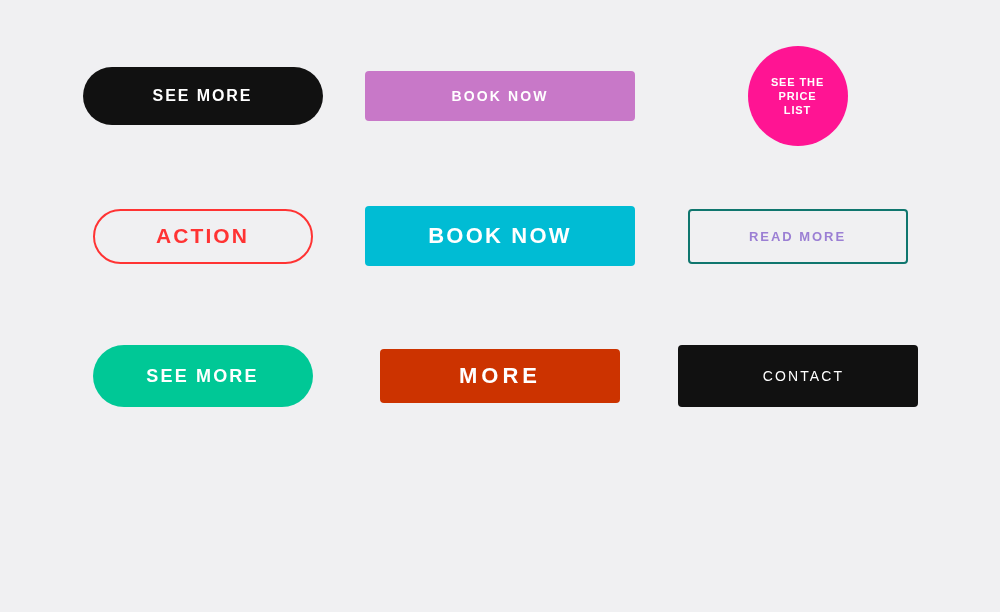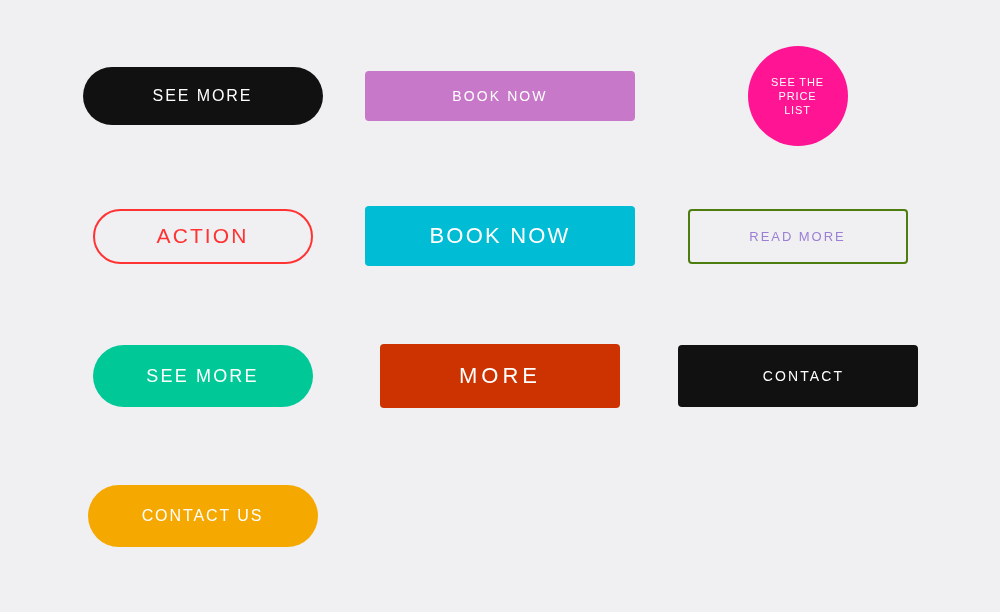--- a/index.html
+++ b/index.html
@@ -23,21 +23,21 @@
     }
     .cell {
       display: flex;
       align-items: center;
       justify-content: center;
     }
     .btn {
       display: flex;
       align-items: center;
       justify-content: center;
-      font-weight: 400;
+      font-weight: 700;
       letter-spacing: 0.12em;
       text-transform: uppercase;
       cursor: pointer;
       border: none;
       outline: none;
     }
 
     
     .btn-see-more {
       background: #111111;
@@ -95,21 +95,21 @@
       width: 230px;
       height: 48px;
       font-size: 10px;
       letter-spacing: 0.12em;
     }
 
     
     .btn-read-more-outline {
       background: transparent;
       color: #9b7fd4;
-      border: 2px solid #4d7c0f;
+      border: 2px solid #0f766e;
       border-radius: 4px;
       width: 220px;
       height: 55px;
       font-size: 13px;
       letter-spacing: 0.15em;
     }
     .btn-see-more-green {
       background: #00c896;
       color: #ffffff;
       border-radius: 50px;
@@ -127,21 +127,21 @@
       font-size: 12px;
       letter-spacing: 0.12em;
     }
 
     
     .btn-more {
       background: #cc3300;
       color: #ffffff;
       border-radius: 4px;
       width: 240px;
-      height: 64px;
+      height: 54px;
       font-size: 22px;
       letter-spacing: 0.18em;
     }
     .btn-contact-black {
       background: #111111;
       color: #ffffff;
       border-radius: 4px;
       width: 240px;
       height: 62px;
       font-size: 14px;
@@ -187,17 +187,14 @@
   <div class="cell">
     <button class="btn btn-see-more-green">SEE MORE</button>
   </div>
 
   <div class="cell">
     <button class="btn btn-more">MORE</button>
   </div>
   <div class="cell">
     <button class="btn btn-contact-black">CONTACT</button>
   </div>
-  <div class="cell">
-    <button class="btn btn-contact-us">CONTACT US</button>
-  </div>
 
 </div>
 
 </body></html>

